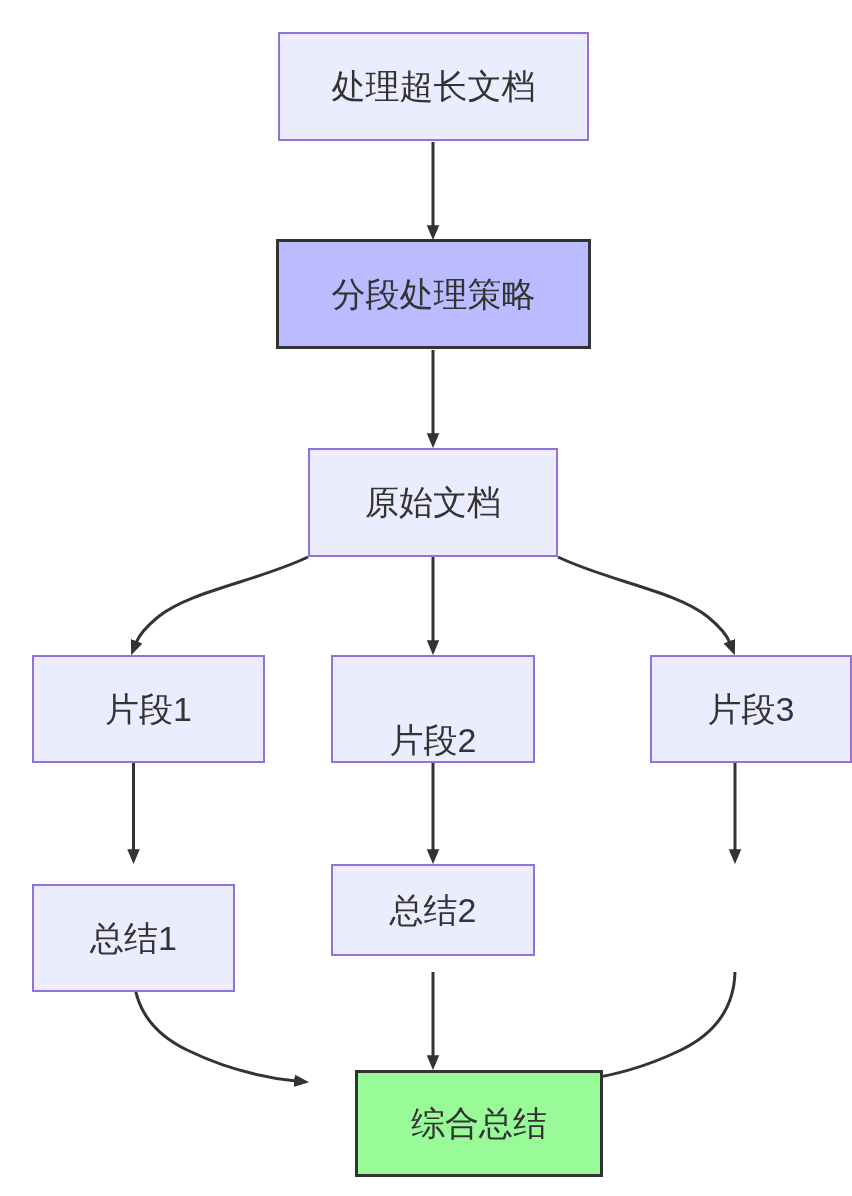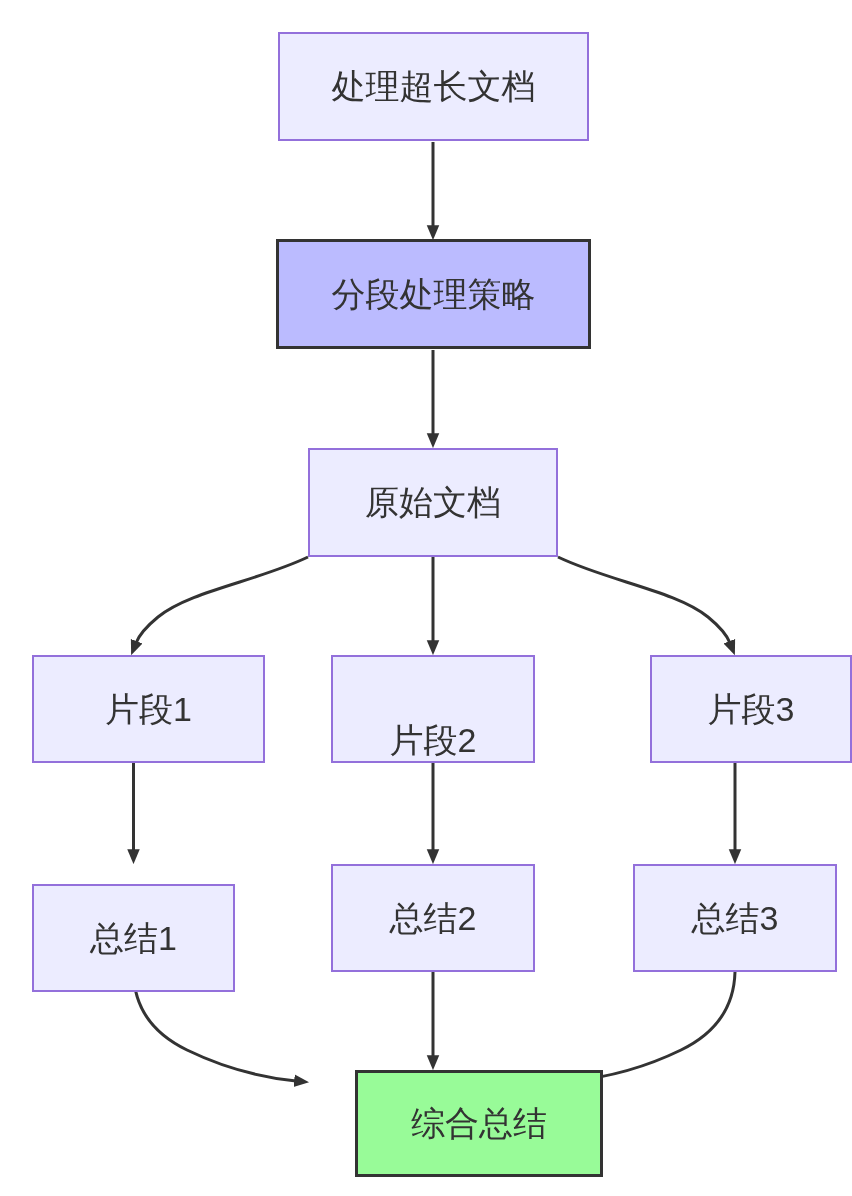--- a/index.html
+++ b/index.html
@@ -98,24 +98,21 @@
   <div class="node light" style="left:331px; top:655px; width:204px; height:108px;align-items:flex-end;">
     <span>片段2</span>
   </div>
   <div class="node light" style="left:633px; top:655px; width:202px; height:108px;margin-left:17px;">
     <span>片段3</span>
   </div>
 
   <div class="node light" style="left:32px; top:884px; width:203px; height:108px;">
     <span>总结1</span>
   </div>
-  <div class="node light" style="left:331px; top:864px; width:204px; height:108px;">
+  <div class="node light" style="left:331px; top:864px; width:204px; height:92px;">
     <span>总结2</span>
-  </div>
-  <div class="node light" style="left:633px; top:864px; width:204px; height:108px;">
-    <span>总结3</span>
   </div>
 
   <div class="node final" style="left:310px; top:1070px; width:248px; height:107px;">
     <span>综合总结</span>
   </div>
 
 </div>
 
 </body></html>

